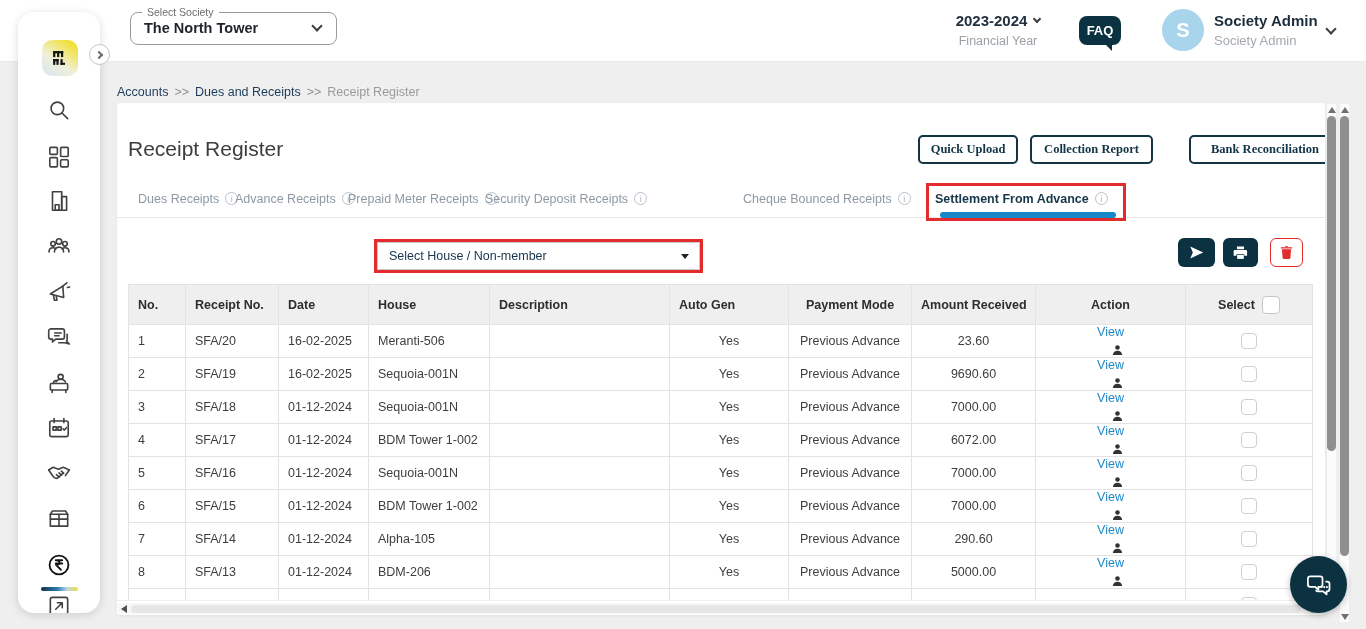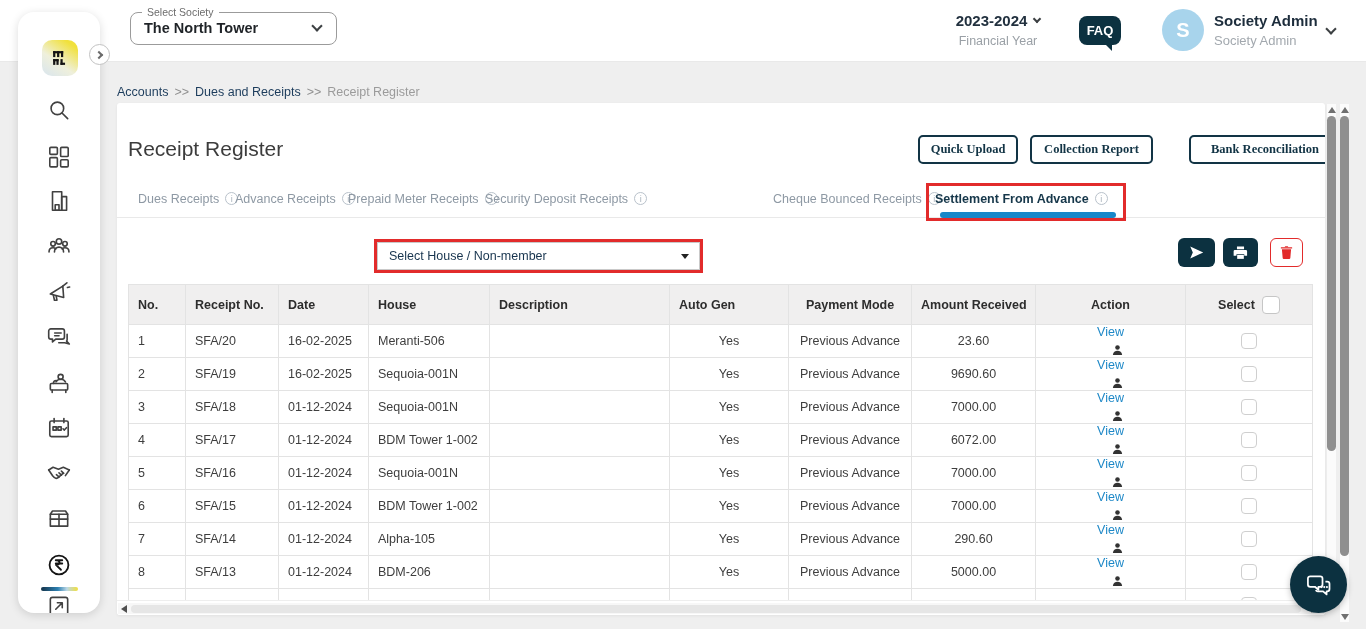--- a/index.html
+++ b/index.html
@@ -246,21 +246,21 @@
         <span class="info-circ">i</span>
       </div>
       <div class="tab" style="left: 231px;">
         <span>Prepaid Meter Receipts</span>
         <span class="info-circ">i</span>
       </div>
       <div class="tab" style="left: 368px;">
         <span>Security Deposit Receipts</span>
         <span class="info-circ">i</span>
       </div>
-      <div class="tab" style="left: 656px;">
+      <div class="tab" style="left: 626px;">
         <span>Cheque Bounced Receipts</span>
         <span class="info-circ">i</span>
       </div>
       <div class="tab active" style="left: 818px;">
         <span class="annot"></span>
         <span class="underline"></span>
         <span>Settlement From Advance</span>
         <span class="info-circ">i</span>
       </div>
     </div>

